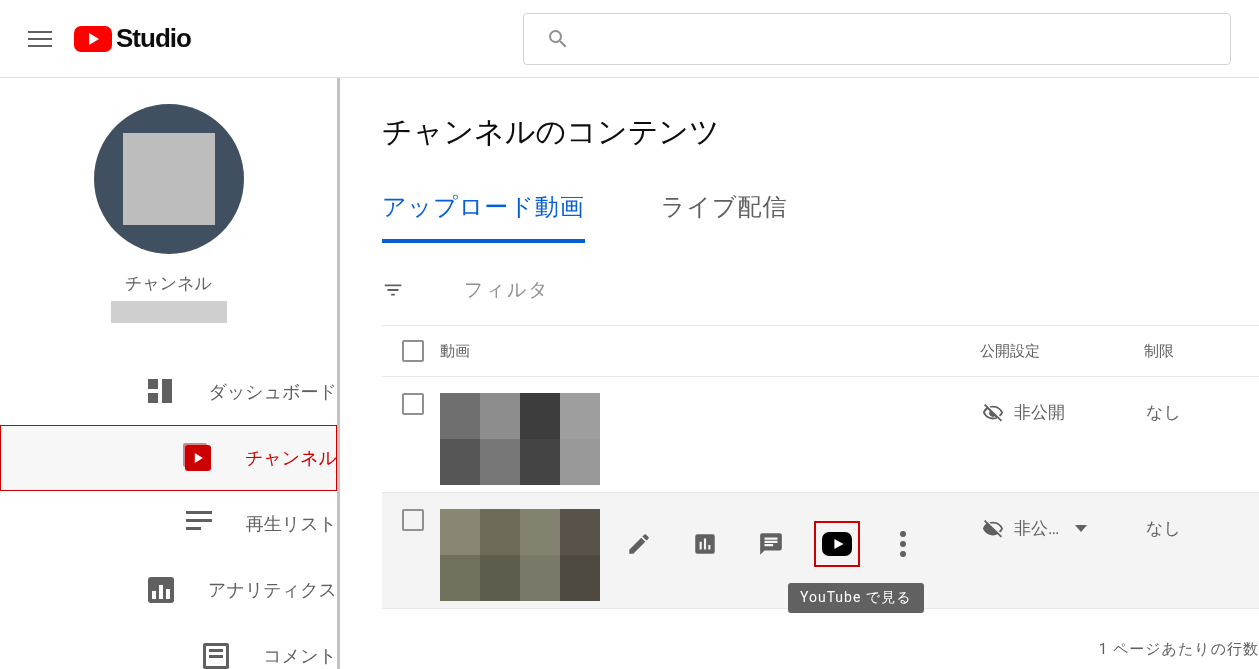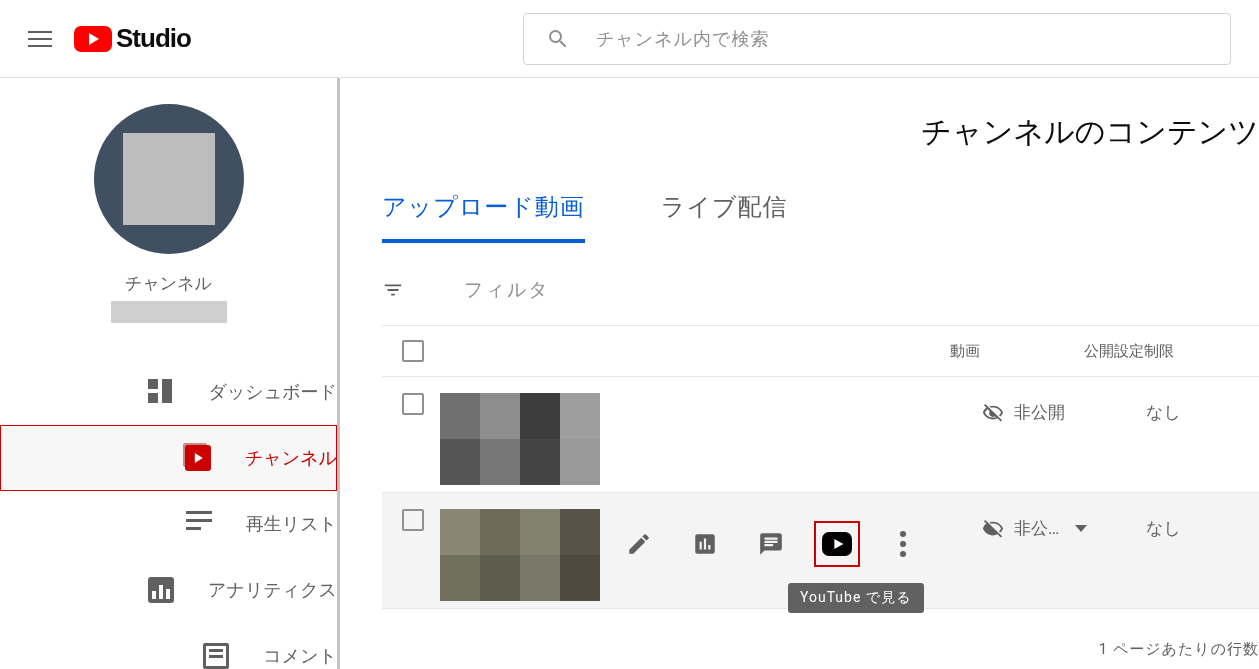--- a/index.html
+++ b/index.html
@@ -107,21 +107,21 @@
   .icon-analytics{width:24px;height:24px;background:#606060;border-radius:3px;display:flex;align-items:flex-end;justify-content:center;gap:3px;padding:4px;}
   .icon-analytics span{width:4px;background:#fff;}
   .icon-analytics span:nth-child(1){height:8px;}
   .icon-analytics span:nth-child(2){height:14px;}
   .icon-analytics span:nth-child(3){height:10px;}
   .icon-comment{width:24px;height:20px;border:3px solid #606060;border-radius:2px;position:relative;}
   .icon-comment::after{content:"";position:absolute;bottom:-9px;left:4px;border-top:7px solid #606060;border-right:7px solid transparent;}
   .icon-comment::before{content:"";position:absolute;top:3px;left:3px;right:3px;height:3px;background:#606060;box-shadow:0 6px 0 #606060;}
 
   
-  .main{ flex:1; padding:34px 0 12px 42px; position:relative; overflow:hidden;text-align:right;}
+  .main{ flex:1; padding:34px 0 12px 42px; position:relative; overflow:hidden;}
   .page-title{ font-size:30px; font-weight:400; color:#0d0d0d;}
   .tabs{ margin-top:38px; display:flex; gap:76px; font-size:24px; color:#606060;}
   .tab{ padding-bottom:16px; cursor:pointer; letter-spacing:1px;}
   .tab.active{ color:#065fd4; border-bottom:4px solid #065fd4; font-weight:500;}
   .filter-row{ margin-top:22px; height:50px; display:flex; align-items:center; gap:60px; color:#909090; font-size:19px; letter-spacing:2px;}
   .filter-row svg{width:22px;height:22px;fill:#606060;}
   .table-head{
     margin-top:10px; height:52px; border-top:1px solid #e7e7e7; border-bottom:1px solid #e7e7e7;
     display:flex; align-items:center; color:#606060; font-size:15px;
     padding-left:4px;
@@ -189,21 +189,20 @@
       <span></span>
   </div>
   <div class="logo">
     <div class="logo-icon"></div>
     <div class="logo-text">Studio</div>
   </div>
   <div class="searchbar">
     <svg viewBox="0 0 24 24">
         <path d="M15.5 14h-.79l-.28-.27A6.471 6.471 0 0016 9.5 6.5 6.5 0 109.5 16c1.61 0 3.09-.59 4.23-1.57l.27.28v.79l5 4.99L20.49 19l-4.99-5zM9.5 14A4.5 4.5 0 119.5 5a4.5 4.5 0 010 9z"></path>
       </svg>
-    <span class="search-placeholder">チャンネル内で検索</span>
   </div>
 </div>
 
 <div class="layout">
 
   <div class="sidebar">
     <div class="channel">
       <div class="avatar">
         <div class="avatar-inner"></div>
       </div>

